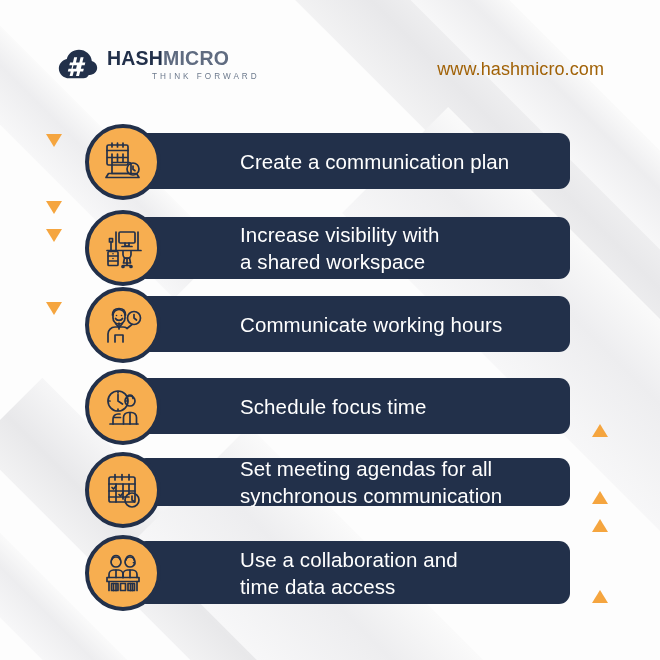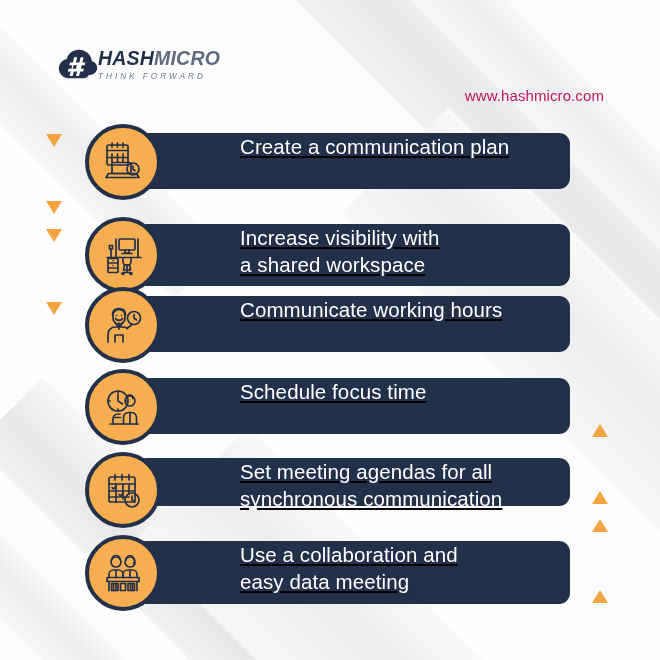--- a/index.html
+++ b/index.html
@@ -46,48 +46,48 @@
     left: 0;
     width: 660px;
     height: 46px;
   }
   .logo-wrap {
     position: absolute;
     left: 58px;
     top: 0;
     display: flex;
     align-items: center;
-    font-style: italic;
+    gap: 9px;
   }
   .logo-mark { width: 40px; height: 34px; display:block; }
   .logo-text { line-height: 1; }
   .logo-title {
     font-size: 19.5px;
     font-weight: bold;
     letter-spacing: 0.2px;
     color: #22304a;
     white-space: nowrap;
   }
   .logo-title .light { color: #5f6b80; font-weight: bold; }
   .logo-sub {
     font-size: 8.2px;
     letter-spacing: 3.0px;
     color: #6d7a8d;
     margin-top: 4px;
     white-space: nowrap;
+    margin-left: 45px;
   }
   .site-url {
     position: absolute;
     right: 56px;
     top: 11px;
-    font-size: 15px;
-    color: #be185d;
+    font-size: 18px;
+    color: #a16207;
     letter-spacing: 0.1px;
     white-space: nowrap;
-    margin-top: 28px;
   }
 
   
   .rows {
     position: absolute;
     left: 0;
     top: 0;
     width: 660px;
     height: 660px;
   }
@@ -97,23 +97,23 @@
     width: 485px;
   }
   .bar {
     position: absolute;
     left: 50px;
     top: 0;
     right: 0;
     background: #22304a;
     border-radius: 11px;
     display: flex;
+    align-items: center;
     box-sizing: border-box;
     padding-left: 105px;
-    text-decoration: underline;
   }
   .bar-label {
     color: #ffffff;
     font-size: 20.5px;
     line-height: 27px;
     letter-spacing: 0.1px;
     white-space: pre-line;
   }
   .icon-circle {
     position: absolute;
@@ -203,21 +203,21 @@
           <line x1="24" y1="16" x2="24" y2="24"></line>
           <line x1="8.5" y1="19.5" x2="28.5" y2="19.5"></line>
           <path d="M13 24.5h17a2 2 0 0 1 2 2v9H13z"></path>
           <path d="M9.5 35.5h28l2.5 4h-33z"></path>
           <circle cx="34" cy="31" r="6"></circle>
           <path d="M34 28.2v3l2 1.5"></path>
         </svg>
       </div>
     </div>
 
-    <div class="row" style="top:224px;height:86px;">
+    <div class="row" style="top:217px;height:86px;">
       <div class="bar" style="height:62px;">
         <div class="bar-label">Increase visibility with
 a shared workspace</div>
       </div>
       <div class="icon-circle" style="top:-7px;">
         <svg width="48" height="48" viewBox="0 0 48 48" fill="none" stroke="#22304a" stroke-width="1.7" stroke-linecap="round" stroke-linejoin="round">
           <rect x="20" y="8" width="16" height="11" rx="1.2"></rect>
           <path d="M26 19v3h4v-3"></path>
           <line x1="23" y1="22.5" x2="33" y2="22.5"></line>
           <line x1="17" y1="8" x2="17" y2="26"></line>
@@ -306,21 +306,21 @@
           <path d="M20 28.5l1.5 1.5 2.5-3"></path>
           <circle cx="33" cy="34" r="7"></circle>
           <path d="M33 30v4l2.8 2"></path>
         </svg>
       </div>
     </div>
 
     <div class="row" style="top:541px;height:88px;">
       <div class="bar" style="height:63px;">
         <div class="bar-label">Use a collaboration and
-easy data meeting</div>
+time data access</div>
       </div>
       <div class="icon-circle" style="top:-6px;">
         <svg width="48" height="48" viewBox="0 0 48 48" fill="none" stroke="#22304a" stroke-width="1.7" stroke-linecap="round" stroke-linejoin="round">
           <circle cx="17" cy="13" r="5"></circle>
           <path d="M13 10.5c0-2.2 1.8-4 4-4s4 1.8 4 4"></path>
           <circle cx="31" cy="13" r="5"></circle>
           <path d="M27 11c0-2.5 1.8-4.5 4-4.5S35 8.5 35 11"></path>
           <path d="M34.5 13.5c1 0 1.5 1 1 2"></path>
           <path d="M10 28.5v-3a4.5 4.5 0 0 1 4.5-4.5h5a4.5 4.5 0 0 1 4.5 4.5v3"></path>
           <path d="M24 28.5v-3a4.5 4.5 0 0 1 4.5-4.5h5a4.5 4.5 0 0 1 4.5 4.5v3"></path>

